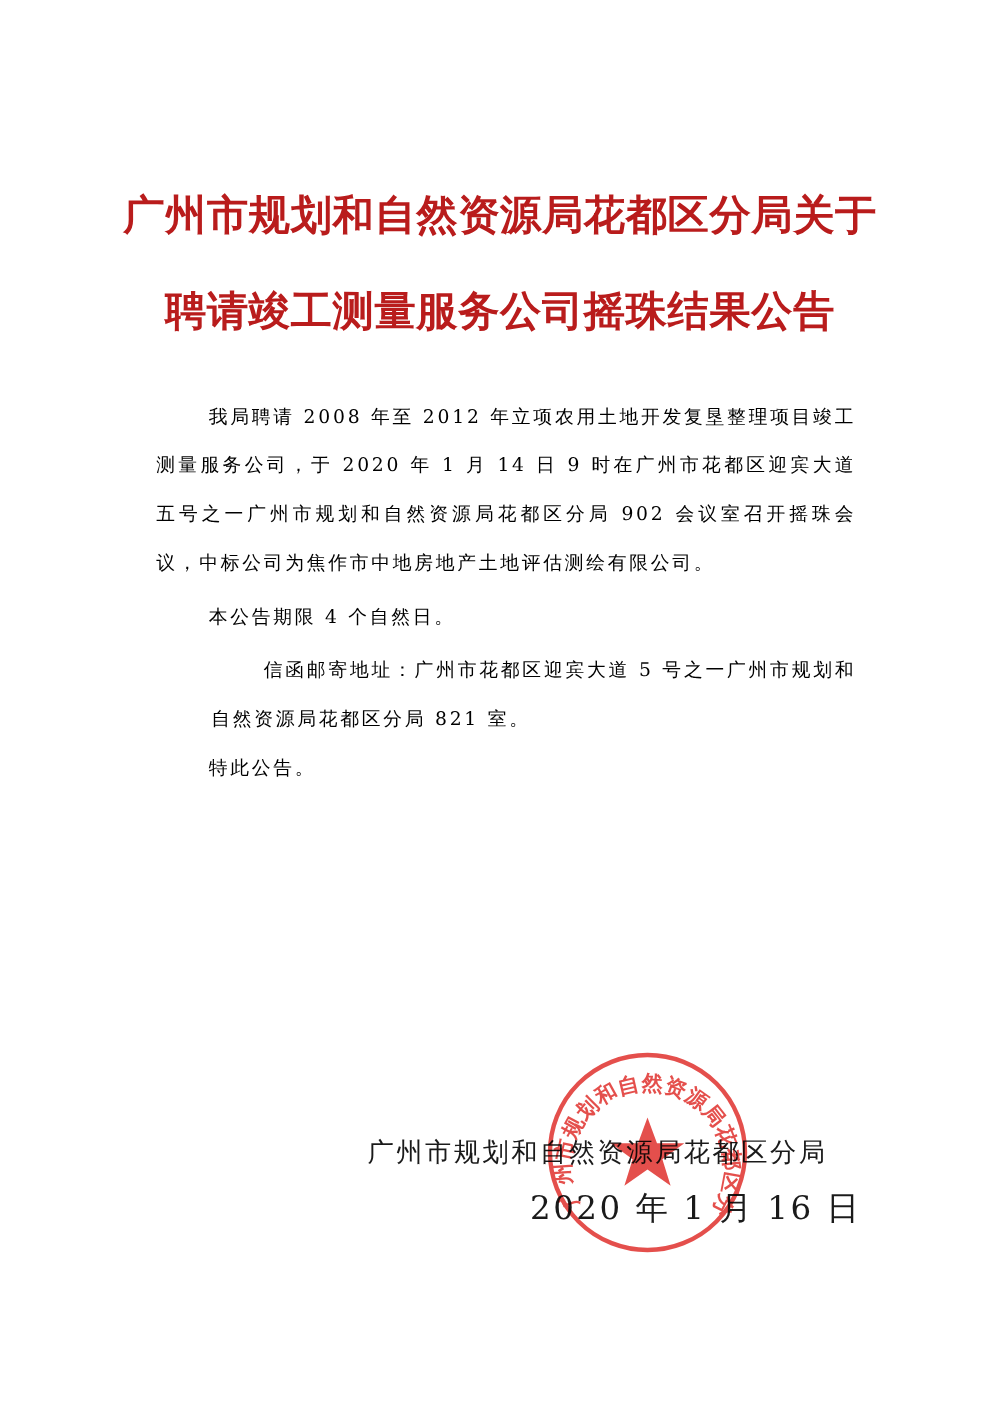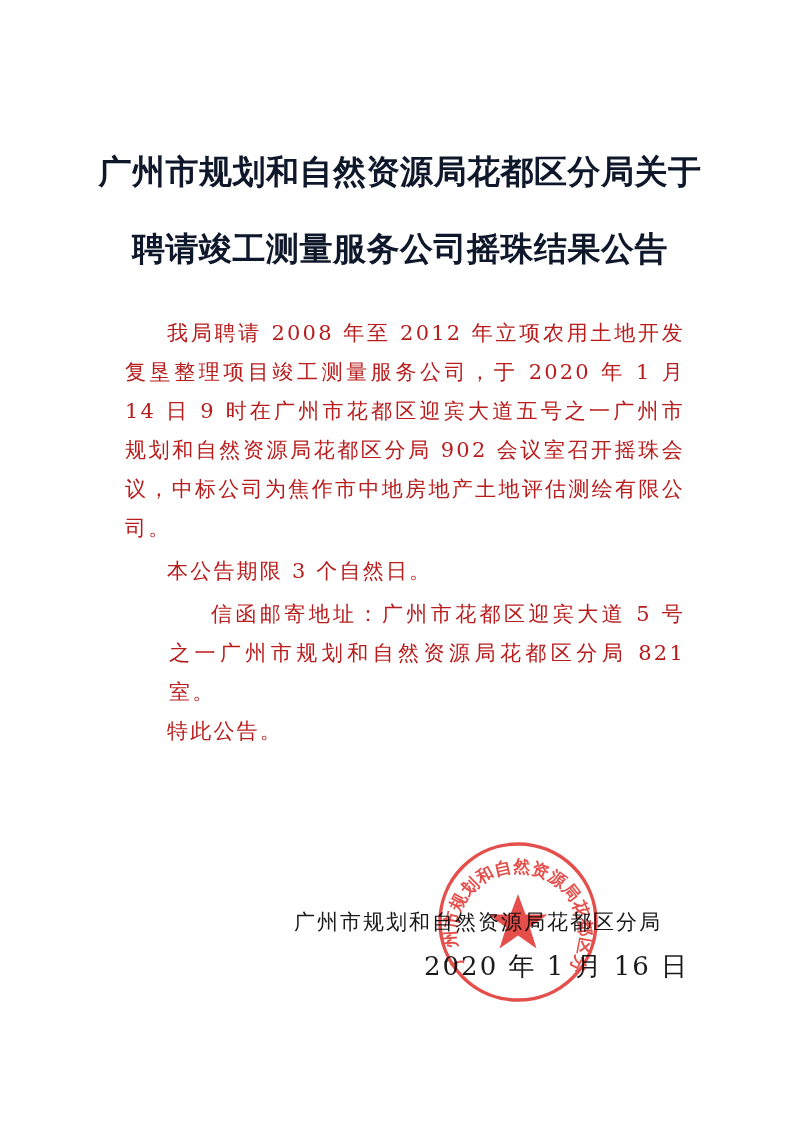--- a/index.html
+++ b/index.html
@@ -3,27 +3,27 @@
   <meta charset="utf-8">
   <style>
     html, body { margin: 0; padding: 0; }
     body {
       width: 800px; height: 1131px; background: #ffffff; position: relative; overflow: hidden;
       font-family: "DejaVu Serif", "Liberation Serif", serif; color: #1a1a1a;
     }
     .title {
       position: absolute; left: 0; width: 800px; text-align: center;
       font-family: "DejaVu Sans", "Liberation Sans", sans-serif;
-      font-weight: bold; font-size: 33px; letter-spacing: 0.5px; color: #0f172a;
+      font-weight: bold; font-size: 33px; letter-spacing: 0.5px; color: #b91c1c;
     }
     .t1 { top: 150px; }
     .t2 { top: 227px; }
     .body-text {
       position: absolute; left: 125px; width: 560px;
-      font-size: 21px; line-height: 39px; letter-spacing: 2.2px; color: #b91c1c;
+      font-size: 15px; line-height: 39px; letter-spacing: 2.2px; color: #000000;
     }
     .p { margin: 0; text-indent: 42px; text-align: justify; }
     .sign {
       position: absolute; left: 294px; top: 908px; font-size: 21px; letter-spacing: 2px;
     }
     .date {
       position: absolute; left: 424px; top: 949px; font-size: 26px; letter-spacing: 2px;
     }
     .seal {
       position: absolute; left: 436px; top: 840px; width: 164px; height: 164px;
@@ -31,21 +31,21 @@
     }
   </style>
 </head>
 <body>
 
 <div class="title t1">广州市规划和自然资源局花都区分局关于</div>
 <div class="title t2">聘请竣工测量服务公司摇珠结果公告</div>
 
 <div class="body-text" style="top:314px;">
   <p class="p">我局聘请 2008 年至 2012 年立项农用土地开发复垦整理项目竣工测量服务公司，于 2020 年 1 月 14 日 9 时在广州市花都区迎宾大道五号之一广州市规划和自然资源局花都区分局 902 会议室召开摇珠会议，中标公司为焦作市中地房地产土地评估测绘有限公司。</p>
-  <p class="p" style="margin-top:4px;">本公告期限 3 个自然日。</p>
+  <p class="p" style="margin-top:4px;">本公告期限 4 个自然日。</p>
   <p class="p" style="margin-top:4px;margin-left:44px;">信函邮寄地址：广州市花都区迎宾大道 5 号之一广州市规划和自然资源局花都区分局 821 室。</p>
   <p class="p" style="margin-top:0;">特此公告。</p>
 </div>
 
 <div class="sign">广州市规划和自然资源局花都区分局</div>
 <div class="date">2020 年 1 月 16 日</div>
 
 <svg class="seal" viewBox="0 0 164 164">
   <defs>
     <path id="sealArc" d="M 30 128 A 62 62 0 1 1 134 128"></path>

